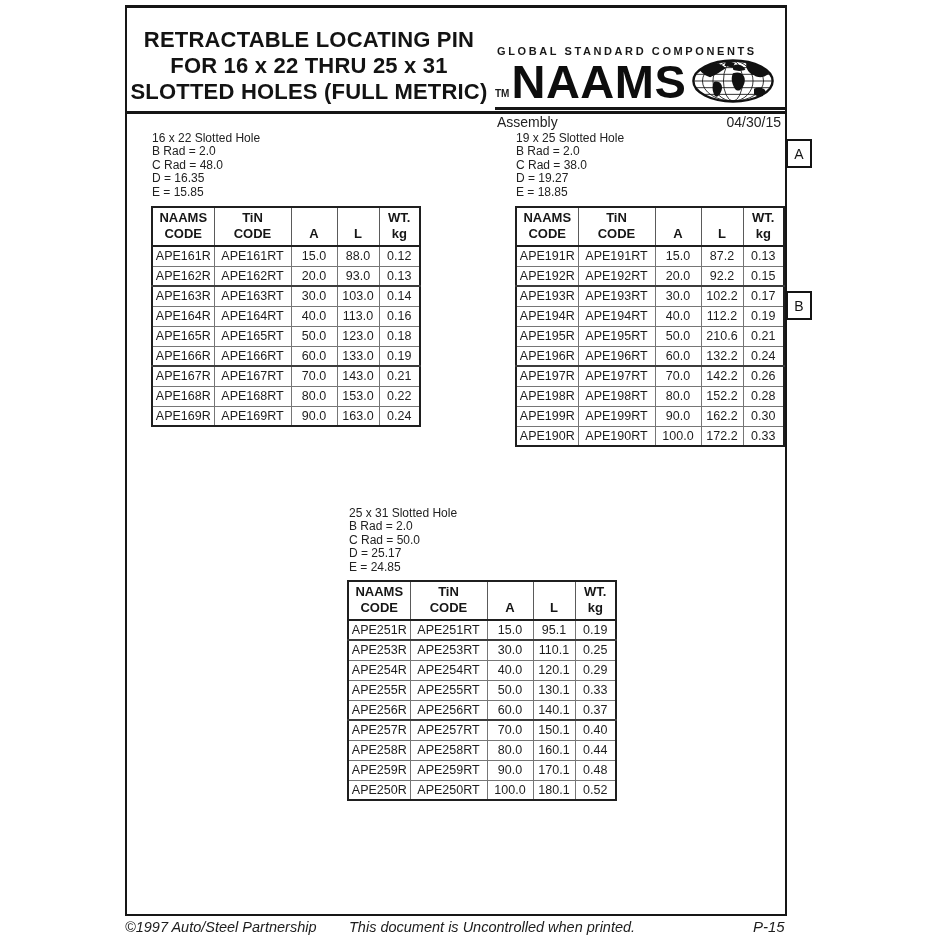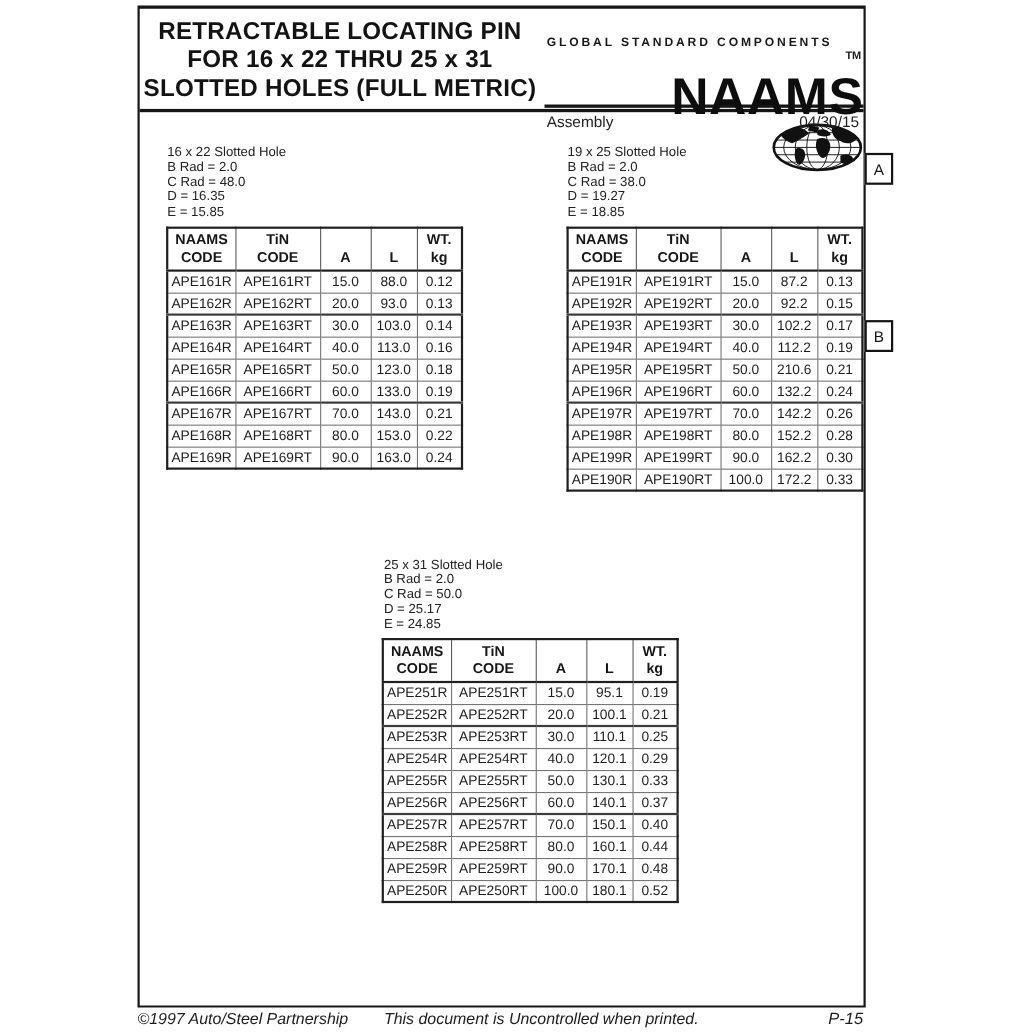--- a/index.html
+++ b/index.html
@@ -9,35 +9,35 @@
     background: #fff; outline: 1px solid #e2e2e2;
     font-family: "Liberation Sans", sans-serif; color: #1a1a1a;
     overflow: hidden;
   }
   
   .frame {
     position: absolute; left: 125px; top: 5px; width: 662px; height: 911px;
     border: 2px solid #161616; border-top-width: 3px; background: #fff;
   }
   .header {
-    position: absolute; left: 0; top: 0; width: 100%; height: 94px;
+    position: absolute; left: 0; top: 12px; width: 100%; height: 94px;
     border-bottom: 3px solid #161616;
     padding-left: 36px;
   }
   .title-block {
     position: absolute; left: 2px; top: 7px; width: 360px;
     text-align: center; font-weight: bold; font-size: 22px; line-height: 26px;
     letter-spacing: 0.2px; color: #131313;
   }
   .brand-block { position: absolute; left: 368px; top: 3px; width: 290px; }
   .brand-tagline {
     font-size: 11px; font-weight: bold; letter-spacing: 2.6px;
     white-space: nowrap; color: #181818; padding-left: 2px; margin-top: 22px;
   }
-  .brand-row { display: flex; align-items: flex-end; height: 48px; margin-top: 1px; flex-direction: column; }
+  .brand-row { display: flex; align-items: flex-start; height: 48px; margin-top: 1px; }
   .brand-tm { font-size: 10px; font-weight: bold; align-self: flex-end; margin: 0 2px 7px 0; }
   .brand-name { font-size: 47px; font-weight: bold; line-height: 1; letter-spacing: 0.5px; color: #0d0d0d; }
   .brand-globe { margin-left: 5px; }
   .brand-rule { border-top: 3px solid #161616; margin-top: 1px; }
   .brand-sub { display: flex; justify-content: space-between; font-size: 14px; padding: 4px 4px 0 2px; color: #222; }
 
   
   .info { position: absolute; font-size: 12px; line-height: 13.4px; color: #222; }
   .info div { white-space: nowrap; }
 
@@ -335,27 +335,20 @@
         </tr>
       </thead>
     <tbody>
         <tr>
           <td>APE251R</td>
           <td>APE251RT</td>
           <td>15.0</td>
           <td>95.1</td>
           <td>0.19</td>
         </tr>
-        <tr>
-          <td>APE252R</td>
-          <td>APE252RT</td>
-          <td>20.0</td>
-          <td>100.1</td>
-          <td>0.21</td>
-        </tr>
         <tr class="group-start">
           <td>APE253R</td>
           <td>APE253RT</td>
           <td>30.0</td>
           <td>110.1</td>
           <td>0.25</td>
         </tr>
         <tr>
           <td>APE254R</td>
           <td>APE254RT</td>

